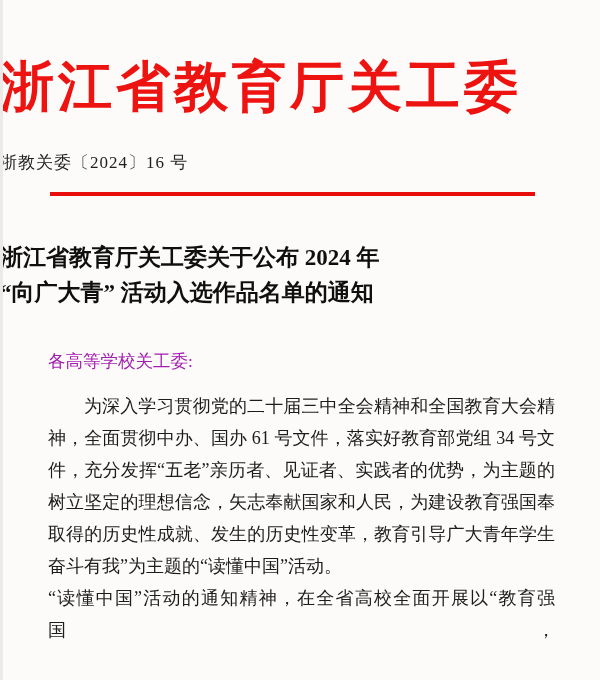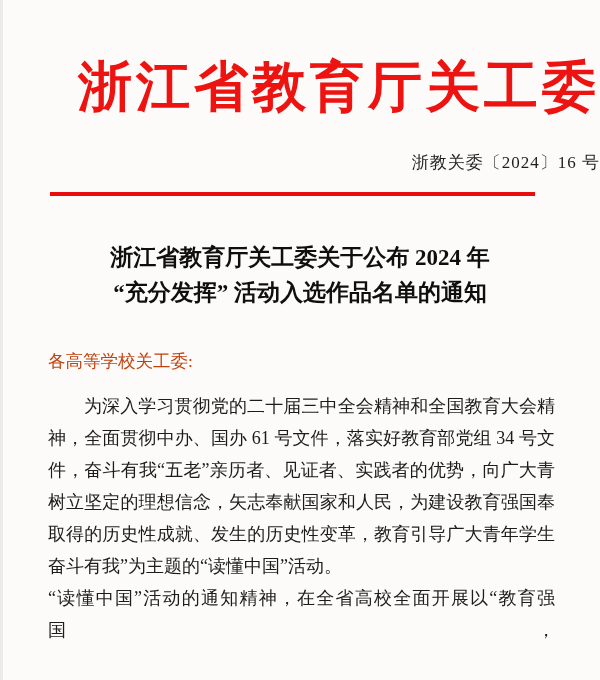--- a/index.html
+++ b/index.html
@@ -19,55 +19,54 @@
   .page::before {
     content: "";
     position: absolute;
     left: 0; top: 0; bottom: 0;
     width: 3px;
     background: #eceae8;
   }
   .org-title {
     margin: 0;
     padding-top: 56px;
-    text-align: right;
+    text-align: left;
     font-size: 54px;
     line-height: 62px;
     font-weight: bold;
     color: #ed1310;
     letter-spacing: 4px;
     white-space: nowrap;
   }
   .doc-number {
     margin-top: 34px;
-    text-align: right;
+    text-align: left;
     font-size: 17px;
     line-height: 22px;
     color: #1e1e1e;
     letter-spacing: 1px;
   }
   .red-rule {
     margin: 18px 0 0 50px;
     width: 485px;
     height: 4px;
     background: #e90c0c;
   }
   .notice-title {
     margin-top: 44px;
-    text-align: center;
     font-size: 23px;
     line-height: 35px;
     font-weight: bold;
     color: #0f0f0f;
   }
   .salutation {
     margin: 38px 45px 16px 48px;
     font-size: 17.5px;
     line-height: 26px;
-    color: #c2410c;
+    color: #a21caf;
   }
   .body-text {
     margin: 4px 45px 0 48px;
   }
   .body-line {
     font-size: 18px;
     line-height: 32px;
     color: #1c1c1c;
     text-align: justify;
     text-align-last: justify;
@@ -85,28 +84,28 @@
 <div class="page">
 
   <div class="org-title">浙江省教育厅关工委</div>
 
   <div class="doc-number">浙教关委〔2024〕16 号</div>
 
   <div class="red-rule"></div>
 
   <div class="notice-title">
     <div class="notice-title-line">浙江省教育厅关工委关于公布 2024 年</div>
-    <div class="notice-title-line">“充分发挥” 活动入选作品名单的通知</div>
+    <div class="notice-title-line">“向广大青” 活动入选作品名单的通知</div>
   </div>
 
   <div class="salutation">各高等学校关工委:</div>
 
   <div class="body-text">
     <div class="body-line first-line">为深入学习贯彻党的二十届三中全会精神和全国教育大会精</div>
     <div class="body-line">神，全面贯彻中办、国办 61 号文件，落实好教育部党组 34 号文</div>
-    <div class="body-line">件，奋斗有我“五老”亲历者、见证者、实践者的优势，向广大青</div>
+    <div class="body-line">件，充分发挥“五老”亲历者、见证者、实践者的优势，为主题的</div>
     <div class="body-line">树立坚定的理想信念，矢志奉献国家和人民，为建设教育强国奉</div>
     <div class="body-line">取得的历史性成就、发生的历史性变革，教育引导广大青年学生</div>
     <div class="body-line last-line">奋斗有我”为主题的“读懂中国”活动。</div>
     <div class="body-line">“读懂中国”活动的通知精神，在全省高校全面开展以“教育强国，</div>
   </div>
 
 </div>
 
 </body></html>

